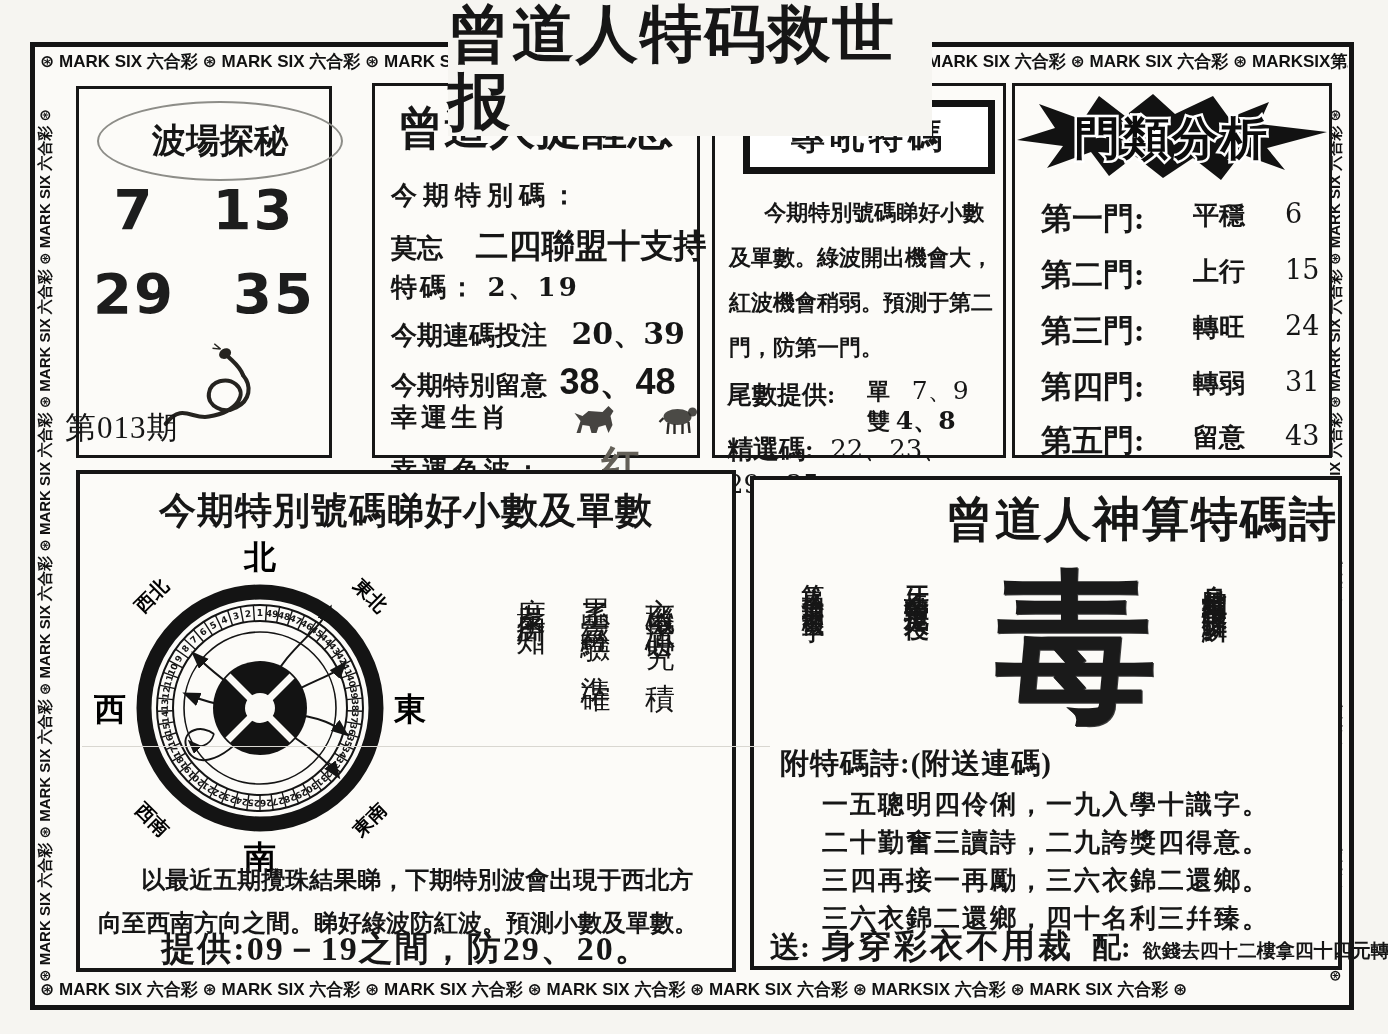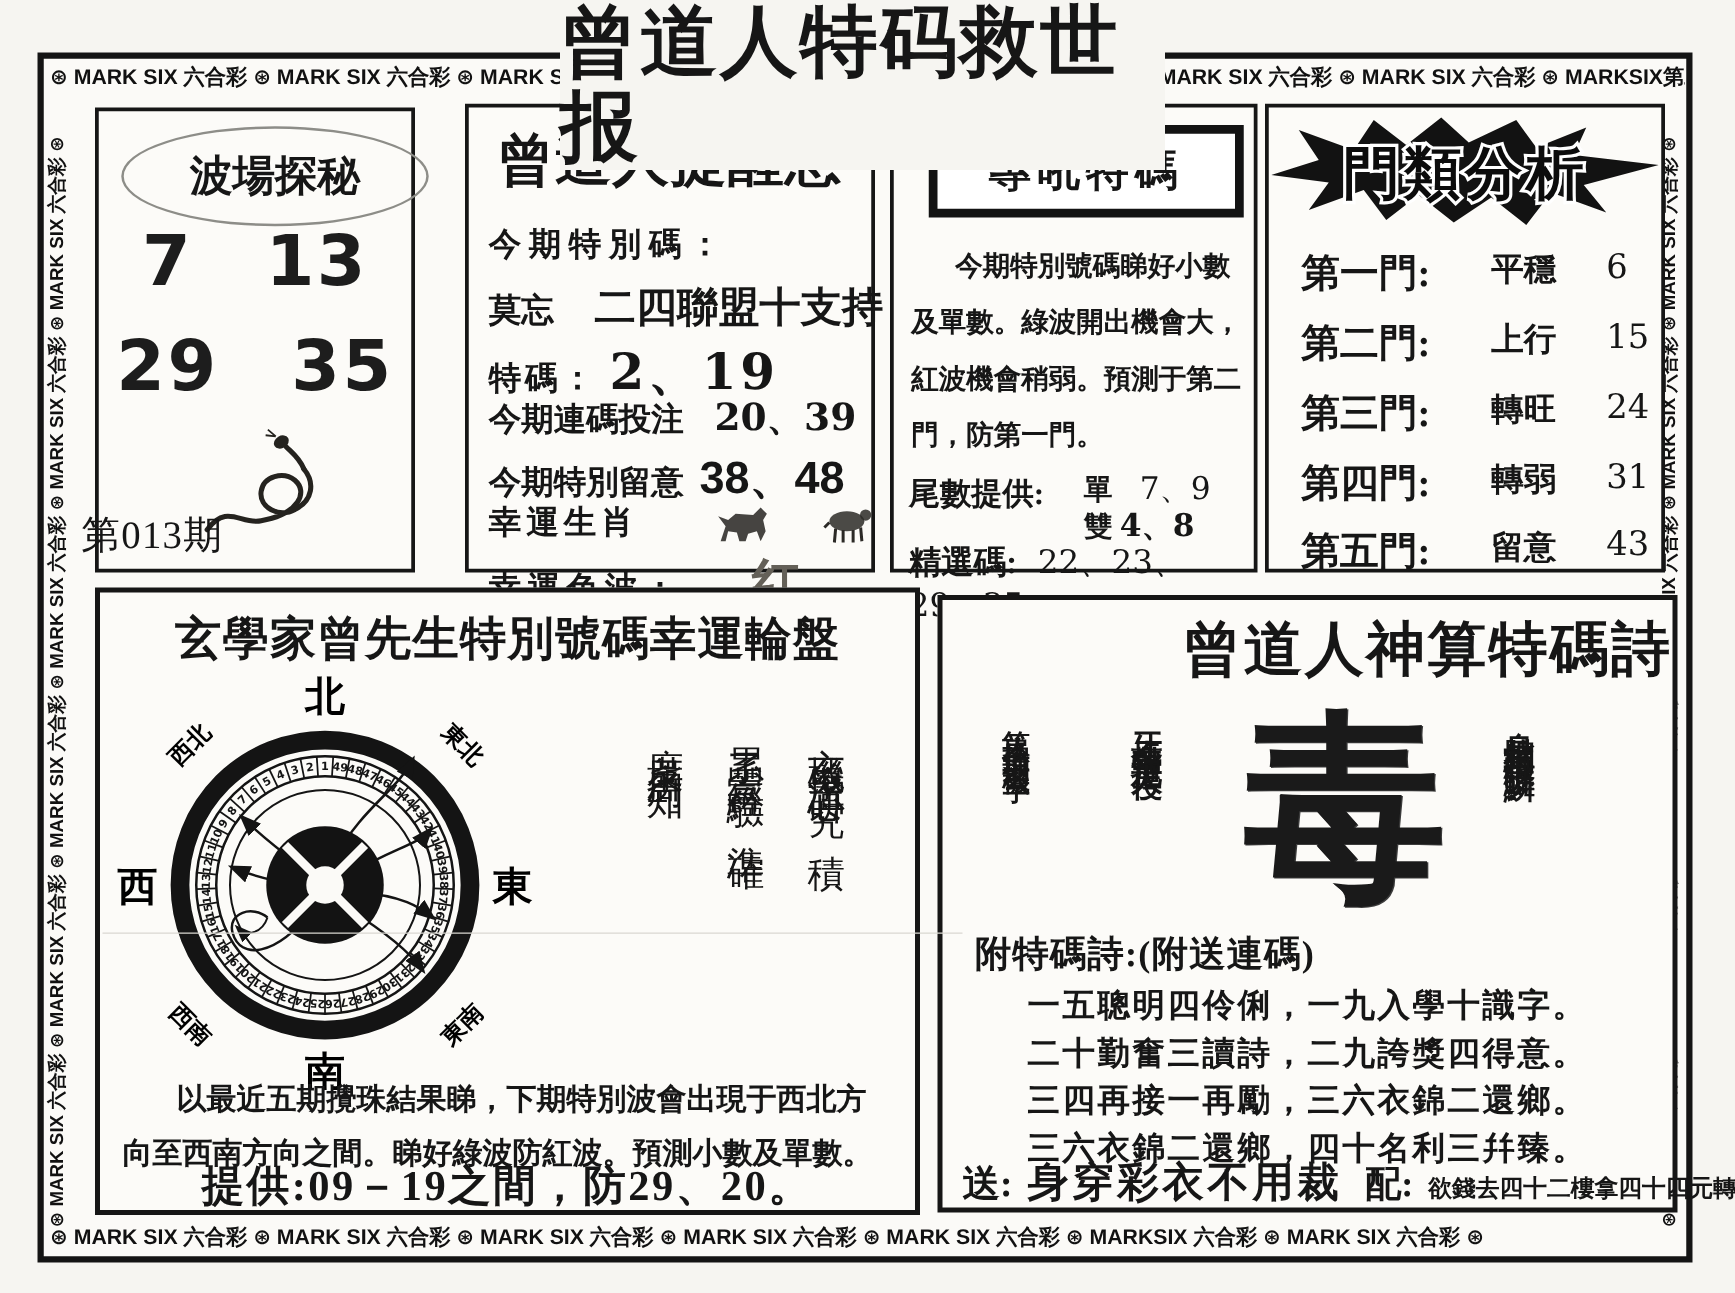--- a/index.html
+++ b/index.html
@@ -82,21 +82,21 @@
 
   <div class="box" style="left:372px;top:83px;width:328px;height:375px;">
     <div class="abs ctr" style="top:12px;font-size:45px;font-weight:900;letter-spacing:1px;">曾道人提醒您</div>
     <div class="r2" style="top:92px;letter-spacing:6px;">今期特別碼：</div>
     <div class="r2" style="top:138px;">
       <span>莫忘</span>
       <span class="v2" style="font-size:33px;margin-left:26px;">二四聯盟十支持</span>
     </div>
     <div class="r2" style="top:184px;letter-spacing:3px;">
       <span>特碼：</span>
-      <span style="font-size:40px;font-family:'DejaVu Serif',serif;text-align:right;">2、19</span>
+      <span style="font-size:26px;font-family:'DejaVu Serif',serif;text-align:right;">2、19</span>
     </div>
     <div class="r2" style="top:228px;">
       <span>今期連碼投注</span>
       <span style="font-size:30px;font-family:'DejaVu Serif',serif;margin-left:18px;">20、39</span>
     </div>
     <div class="r2" style="top:272px;">
       <span>今期特別留意</span>
       <span style="font-size:36px;font-family:Liberation Sans, sans-serif;margin-left:6px;">38、48</span>
     </div>
     <div class="r2" style="top:314px;letter-spacing:4px;">
@@ -160,21 +160,21 @@
       <span class="mval">31</span>
     </div>
     <div class="mrow" style="top:334px;">
       <span>第五門:</span>
       <span class="mstat">留意</span>
       <span class="mval">43</span>
     </div>
   </div>
 
   <div class="box" style="left:76px;top:470px;width:660px;height:502px;border-width:4px;">
-    <div class="abs ctr" style="top:12px;font-size:37px;font-weight:900;letter-spacing:1px;">玄學家曾先生特別號碼幸運輪盤</div>
+    <div class="abs ctr" style="top:12px;font-size:37px;font-weight:900;letter-spacing:1px;">今期特別號碼睇好小數及單數</div>
     <svg class="abs" style="left:10px;top:62px;" width="340" height="336" viewBox="0 0 340 336">
       <defs>
         <marker id="arw" markerWidth="9" markerHeight="8" refX="7" refY="3.5" orient="auto">
           <path d="M0,0 L9,3.5 L0,7 Z" fill="#141414"></path>
         </marker>
       </defs>
       <circle cx="170" cy="172" r="116" fill="none" stroke="#141414" stroke-width="15"></circle>
       <circle cx="170" cy="172" r="103" fill="none" stroke="#141414" stroke-width="2"></circle>
       <circle cx="170" cy="172" r="87" fill="none" stroke="#141414" stroke-width="2"></circle>
       <g id="wheel-ring">

